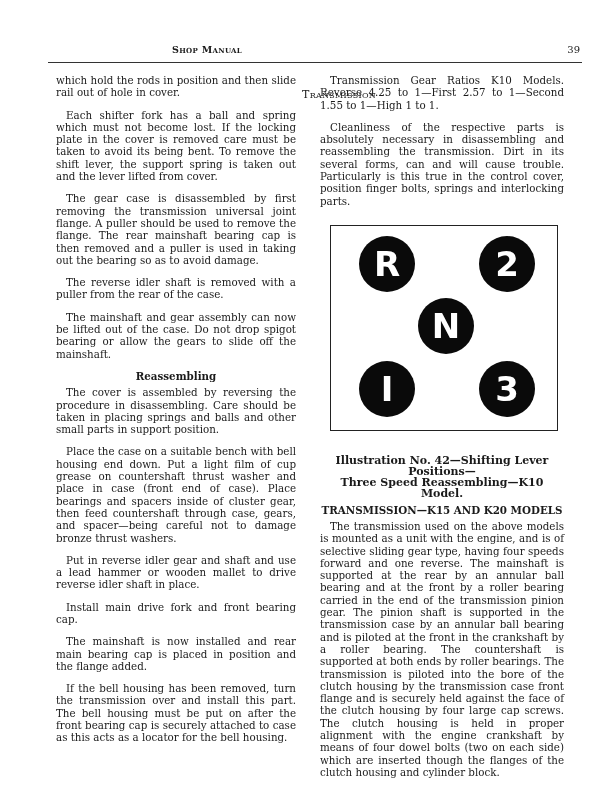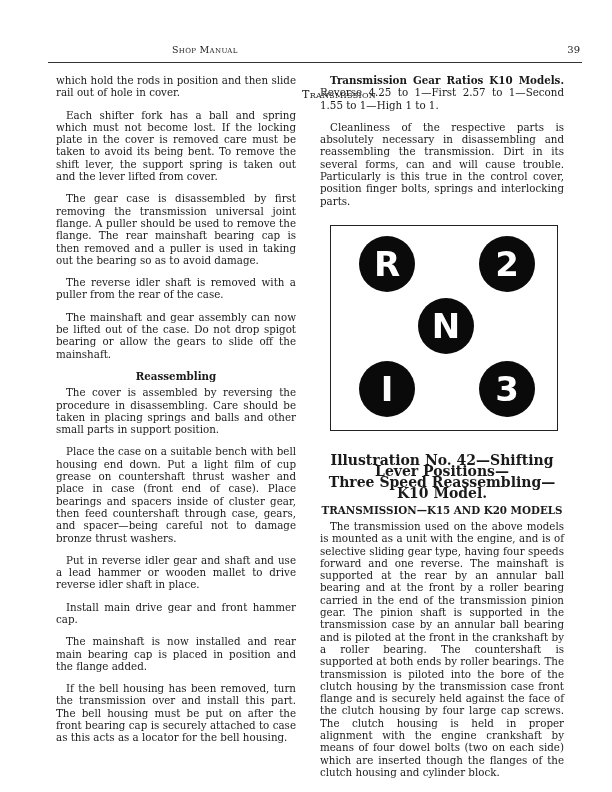--- a/index.html
+++ b/index.html
@@ -1,33 +1,33 @@
 <!DOCTYPE html>
 <html><head>
   <meta charset="utf-8">
   <style>
     html, body { margin:0; padding:0; background:#fff; }
     body { width:612px; height:792px; position:relative; overflow:hidden;
       font-family:"DejaVu Serif", serif; color:#1a1a1a; }
     .header { position:absolute; top:44px; left:48px; width:532px; height:16px; }
-    .hdr-left { position:absolute; left:124px; top:0; font-size:9.5px; font-variant:small-caps; letter-spacing:0.3px; }
+    .hdr-left { position:absolute; left:124px; top:0; font-size:9.5px; font-variant:small-caps; letter-spacing:0.3px;font-weight:bold; }
     .hdr-center { position:absolute; left:254px; top:0; font-size:11px; font-variant:small-caps; letter-spacing:0.3px;margin-top:44px; }
     .hdr-right { position:absolute; right:0; top:0; font-size:10px; }
     .rule { position:absolute; top:62px; left:48px; width:534px; height:1px; background:#333; }
     .col { position:absolute; font-size:10.3px; line-height:12.3px; text-align:justify; }
     .col-left { left:56px; top:74px; width:240px; }
     .col-right { left:320px; top:74px; width:244px; }
     .col p { margin:0 0 10px 0; text-indent:10px; hyphens:auto; }
     .col p.noindent { text-indent:0; }
     .subhead { font-weight:bold; text-align:center; margin:0 0 4px 0; font-size:10.3px; }
-    .bold { font-weight:bold; }
+    .bold { font-weight:normal; }
     .figure { position:absolute; left:330px; top:225px; width:226px; height:204px; border:1.5px solid #222; background:#fff; }
     .knob { position:absolute; width:56px; height:56px; border-radius:50%; background:#0a0a0a; color:#fff;
       font-family:"DejaVu Sans", sans-serif; font-weight:bold; font-size:34px; line-height:56px; text-align:center; }
-    .caption { position:absolute; left:320px; top:455px; width:244px; text-align:center; font-weight:bold; font-size:14px; line-height:11px; }
+    .caption { position:absolute; left:320px; top:455px; width:244px; text-align:center; font-weight:bold; font-size:11px; line-height:11px; }
     .section-title { position:absolute; left:320px; top:504px; width:244px; text-align:center; font-weight:bold; font-size:10.3px; }
     .col-right2 { left:320px; top:520px; width:244px; }
   </style>
 </head>
 <body>
 
 <div class="header">
   <span class="hdr-left">Shop Manual</span>
   <span class="hdr-center">Transmission</span>
   <span class="hdr-right">39</span>
@@ -37,21 +37,21 @@
 <div class="col col-left">
   <p class="noindent">which hold the rods in position and then slide rail out of hole in cover.</p>
   <p>Each shifter fork has a ball and spring which must not become lost. If the locking plate in the cover is removed care must be taken to avoid its being bent. To remove the shift lever, the support spring is taken out and the lever lifted from cover.</p>
   <p>The gear case is disassembled by first removing the transmission universal joint flange. A puller should be used to remove the flange. The rear mainshaft bearing cap is then removed and a puller is used in taking out the bearing so as to avoid damage.</p>
   <p>The reverse idler shaft is removed with a puller from the rear of the case.</p>
   <p>The mainshaft and gear assembly can now be lifted out of the case. Do not drop spigot bearing or allow the gears to slide off the mainshaft.</p>
   <div class="subhead">Reassembling</div>
   <p>The cover is assembled by reversing the procedure in disassembling. Care should be taken in placing springs and balls and other small parts in support position.</p>
   <p>Place the case on a suitable bench with bell housing end down. Put a light film of cup grease on countershaft thrust washer and place in case (front end of case). Place bearings and spacers inside of cluster gear, then feed countershaft through case, gears, and spacer—being careful not to damage bronze thrust washers.</p>
   <p>Put in reverse idler gear and shaft and use a lead hammer or wooden mallet to drive reverse idler shaft in place.</p>
-  <p>Install main drive gear and front hammer cap.</p>
+  <p>Install main drive fork and front bearing cap.</p>
   <p>The mainshaft is now installed and rear main bearing cap is placed in position and the flange added.</p>
   <p>If the bell housing has been removed, turn the transmission over and install this part. The bell housing must be put on after the front bearing cap is securely attached to case as this acts as a locator for the bell housing.</p>
 
 </div>
 
 <div class="col col-right">
   <p><span class="bold">Transmission Gear Ratios K10 Models.</span><span> Reverse 4.25 to 1—First 2.57 to 1—Second 1.55 to 1—High 1 to 1.</span></p>
   <p>Cleanliness of the respective parts is absolutely necessary in disassembling and reassembling the transmission. Dirt in its several forms, can and will cause trouble. Particularly is this true in the control cover, position finger bolts, springs and interlocking parts.</p>
 </div>
 

